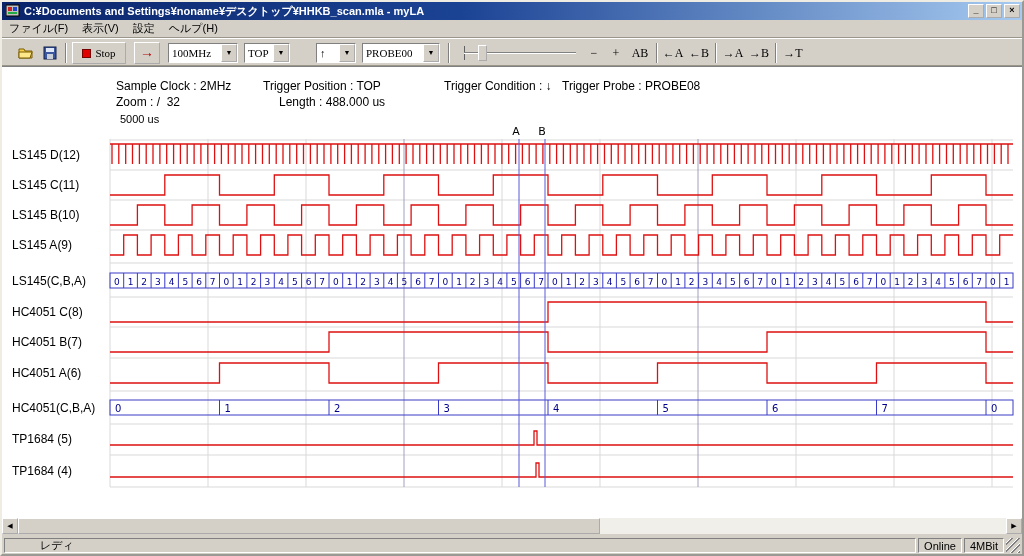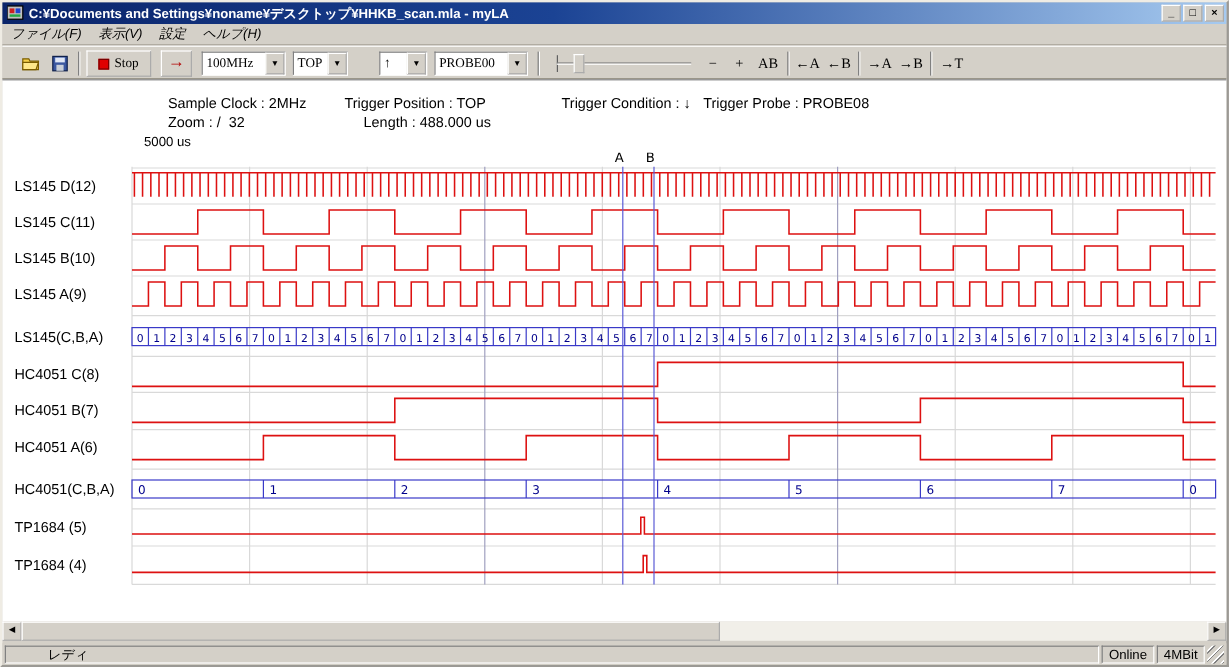--- a/index.html
+++ b/index.html
@@ -15,21 +15,21 @@
               font-size:11px; font-weight:bold; }
   .app-icon { width:14px; height:14px; margin-left:2px; flex:none; }
   .title-text { flex:1; margin-left:4px; white-space:nowrap; overflow:hidden; }
   .tb-btn { width:16px; height:14px; background:#d4d0c8; border:1px outset #fff;
             color:#000; font-size:9px; line-height:11px; text-align:center;
             font-weight:bold; margin-left:2px; flex:none; }
 
   
   .menubar { position:absolute; left:0; top:18px; right:0; height:18px;
              display:flex; align-items:center; font-size:11px;
-             border-bottom:1px solid #9a968a; background:#d4d0c8;font-style:italic; }
+             border-bottom:1px solid #9a968a; background:#d4d0c8; }
   .menu-item { padding:2px 7px; }
 
   
   .toolbar { position:absolute; left:0; top:36px; right:0; height:28px;
              background:#d4d0c8; border-top:1px solid #fff;
              border-bottom:1px solid #9a968a;font-family:Liberation Serif, serif; }
   .tsep { position:absolute; top:4px; width:2px; height:20px;
           border-left:1px solid #808080; border-right:1px solid #fff; }
   .icbtn { position:absolute; top:4px; width:20px; height:20px;
            display:flex; align-items:center; justify-content:center;
@@ -53,21 +53,21 @@
   .slider { position:absolute; left:454px; top:4px; width:122px; height:20px; }
   .slider-tick { position:absolute; left:8px; top:3px; width:1px; height:14px; background:#606060; }
   .slider-track { position:absolute; left:8px; right:2px; top:9px; height:2px;
                   border-top:1px solid #808080; border-bottom:1px solid #fff; }
   .slider-thumb { position:absolute; left:22px; top:2px; width:9px; height:16px;
                   background:#d4d0c8; border:1px outset #fff; }
 
   
   .client { position:absolute; left:0; top:64px; right:0; height:452px;
             background:#fff; border-top:1px solid #808080; }
-  .info { position:absolute; font-size:12px; color:#000; white-space:pre;margin-left:24px; }
+  .info { position:absolute; font-size:12px; color:#000; white-space:pre; }
   .timediv { position:absolute; left:82px; top:46px; font-size:11px;padding-left:36px; }
   .chlabel { position:absolute; left:10px; font-size:12px; white-space:nowrap; }
   #wave-svg { position:absolute; left:0; top:60px; width:1024px; height:390px;
               font-family:"DejaVu Sans", sans-serif; }
 
   
   .hscroll { position:absolute; left:0; right:0; top:516px; height:16px; background:#f1efe9; }
   .scroll-btn { position:absolute; top:0; width:16px; height:16px; background:#d4d0c8;
                 border:1px outset #fff; font-size:7px; text-align:center; line-height:14px; color:#000; }
   .scroll-thumb { position:absolute; left:16px; top:0; width:582px; height:16px;

